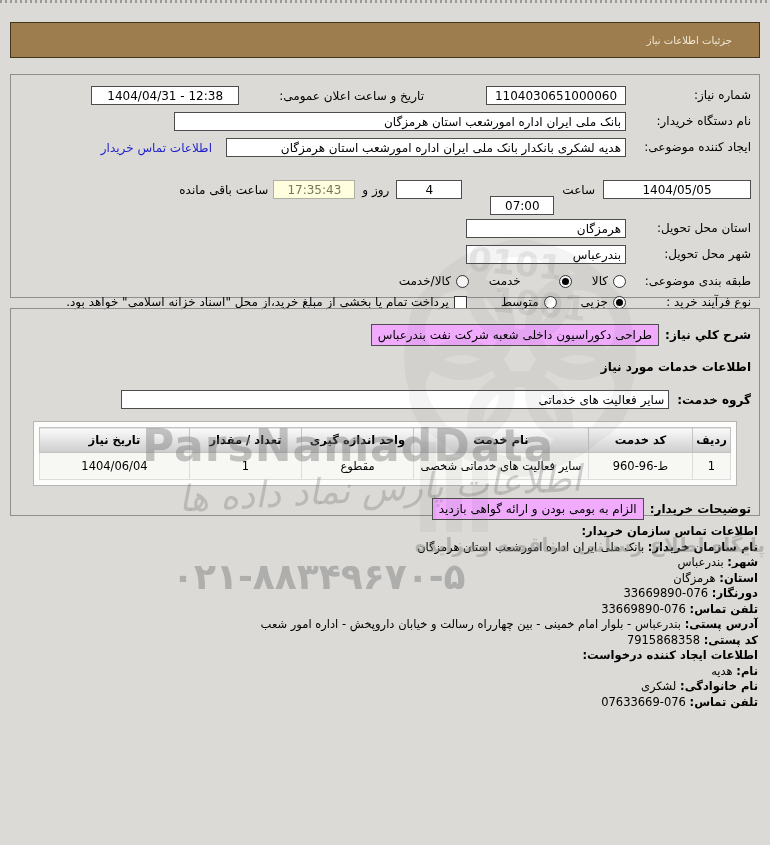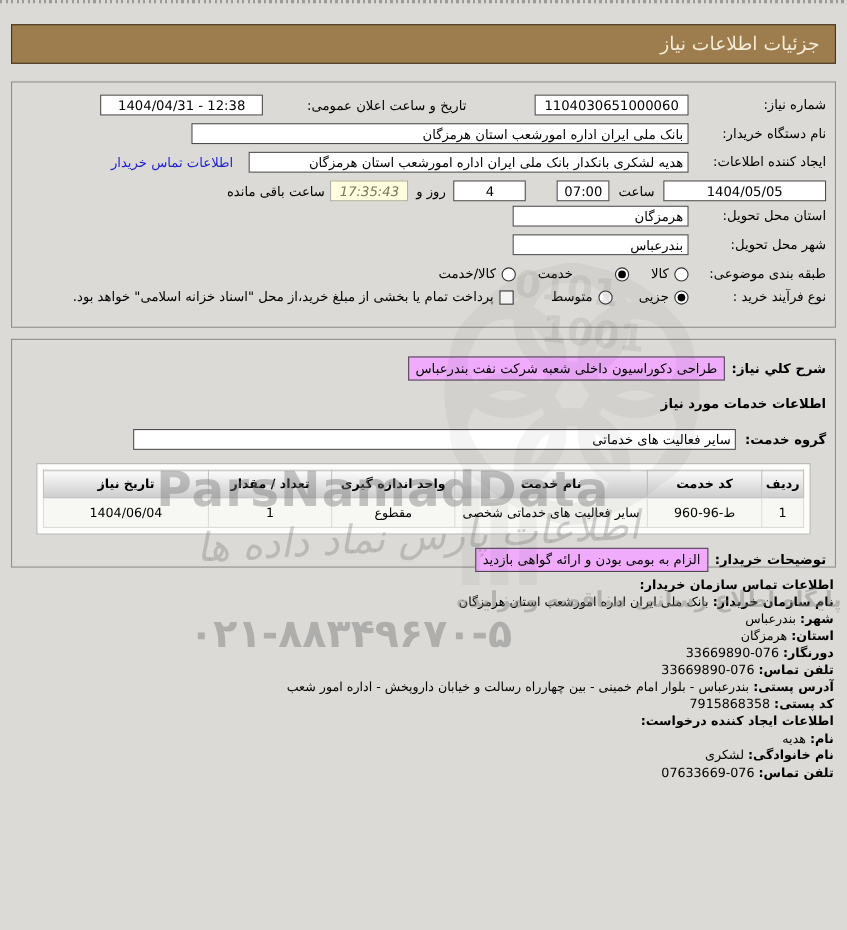--- a/index.html
+++ b/index.html
@@ -7,21 +7,21 @@
   body {
     background:#dbdad6;
     font-family:"DejaVu Sans", sans-serif;
     font-size:12px; color:#000;
     direction:rtl; position:relative; overflow:hidden;
   }
   .dotline { position:absolute; top:0; left:0; right:0; height:3px;
     background-image:repeating-linear-gradient(90deg,#9a9a9a 0 2px,transparent 2px 5px); }
   .titlebar { position:absolute; top:22px; right:10px; left:10px; height:36px;
     background:#9d7c4e; border:1px solid #42351f; color:#f3ecd7;
-    display:flex; align-items:center; padding-right:14px; font-size:17px; }
+    display:flex; align-items:center; padding-right:27px; font-size:10px; }
   .gbox { position:absolute; right:10px; left:10px; border:1px solid #8f8f8f; }
   #box1 { top:74px; height:224px; padding:11px 8px 0 8px; }
   #box2 { top:308px; height:208px; padding:15px 8px 0 8px; }
   .frow { display:flex; align-items:center; margin-bottom:7px; }
   .flabel { width:125px; flex-shrink:0; line-height:13px; }
   .ibox { background:#fff; border:1px solid #4d4d4d; height:19px;
     display:flex; align-items:center; padding:0 4px; overflow:hidden; white-space:nowrap; }
   .num { direction:ltr; justify-content:center; }
   .rtxt { justify-content:flex-start; }
   .countdown { background:#ffffdf; border:1px solid #b0b0a0; color:#77775a; }
@@ -68,32 +68,32 @@
     <span style="margin-right:62px;">تاریخ و ساعت اعلان عمومی:</span>
     <div class="ibox num" style="width:148px;margin-right:40px;">1404/04/31 - 12:38</div>
   </div>
 
   <div class="frow">
     <span class="flabel">نام دستگاه خریدار:</span>
     <div class="ibox rtxt" style="width:452px;">بانک ملی ایران اداره امورشعب استان هرمزگان</div>
   </div>
 
   <div class="frow">
-    <span class="flabel">ایجاد کننده اطلاعات:</span>
+    <span class="flabel">ایجاد کننده موضوعی:</span>
     <div class="ibox rtxt" style="width:400px;">هدیه لشکری بانکدار بانک ملی ایران اداره امورشعب استان هرمزگان</div>
     <span class="link" style="margin-right:14px;">اطلاعات تماس خریدار</span>
   </div>
 
   <div class="frow" style="margin-bottom:4px;">
     <div class="ibox num" style="width:148px;">1404/05/05</div>
     <span style="margin:0 8px;">ساعت</span>
-    <div class="ibox num" style="width:48px;">07:00</div>
+    <div class="ibox num" style="width:64px;margin-top:32px;">07:00</div>
     <div class="ibox num" style="width:66px;margin-right:28px;">4</div>
     <span style="margin:0 7px;">روز و</span>
-    <div class="ibox num countdown" style="width:71px;font-style:italic;">17:35:43</div>
+    <div class="ibox num countdown" style="width:82px;">17:35:43</div>
     <span style="margin-right:5px;">ساعت باقی مانده</span>
   </div>
 
   <div class="frow">
     <span class="flabel">استان محل تحویل:</span>
     <div class="ibox rtxt" style="width:160px;">هرمزگان</div>
   </div>
 
   <div class="frow" style="margin-bottom:10px;">
     <span class="flabel">شهر محل تحویل:</span>

